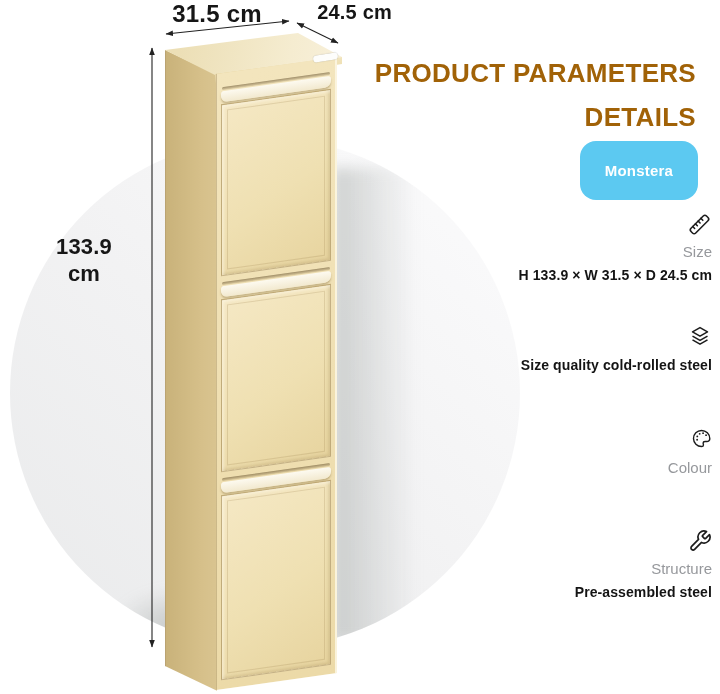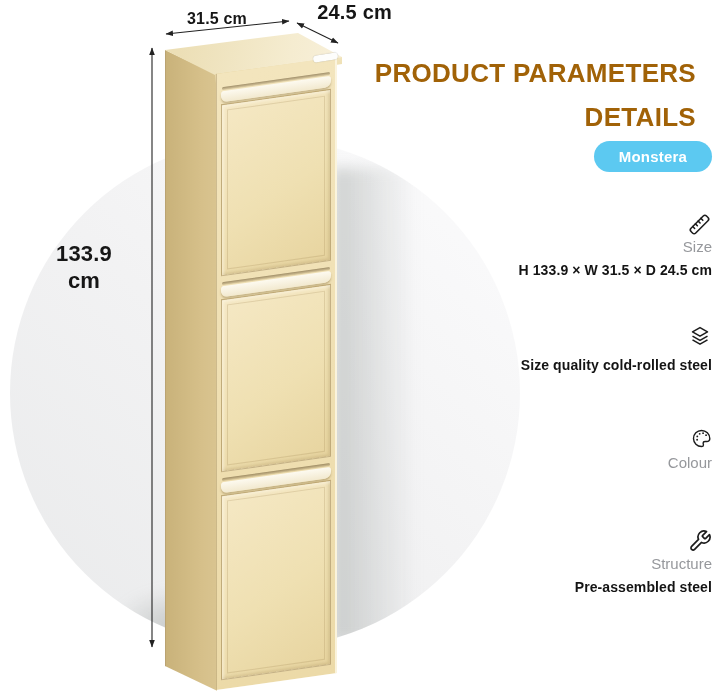--- a/index.html
+++ b/index.html
@@ -78,43 +78,43 @@
     position:absolute;left:313px;top:54px;width:25px;height:7px;border-radius:3.5px;
     background:#fdfdfb;transform:rotate(-9deg);box-shadow:0 0 1px rgba(0,0,0,.3);
   }
 
   
   .dim-lines{position:absolute;left:0;top:0;pointer-events:none;}
   .dim-label{
     position:absolute;font-weight:800;color:#161616;text-align:center;
     letter-spacing:.2px;
   }
-  .dim-width{left:158px;top:10px;width:118px;font-size:16px;}
+  .dim-width{left:158px;top:0;width:118px;font-size:24px;}
   .dim-depth{left:280px;top:1px;width:112px;font-size:20px;text-align:right;}
-  .dim-height{left:38px;top:240px;width:92px;font-size:22px;line-height:27px;}
+  .dim-height{left:38px;top:233px;width:92px;font-size:22px;line-height:27px;}
 
   
   .title{
     position:absolute;right:8px;top:35px;width:340px;margin:16px;
     text-align:right;font-size:26px;line-height:44px;font-weight:800;color:#a16207;
     letter-spacing:.3px;
   }
   .badge{
-    position:absolute;right:8px;top:141px;height:31px;line-height:31px;
-    padding:0 25px;border-radius:16px;
+    position:absolute;right:22px;top:141px;height:31px;line-height:31px;
+    padding:14px 25px;border-radius:16px;
     color:#ffffff;font-size:15px;font-weight:700;letter-spacing:.2px;
     background:#5cc9f1;
   }
   .spec{position:absolute;right:8px;width:320px;text-align:right;}
   .spec-size{top:212px;}
   .spec-material{top:324px;}
   .spec-colour{top:428px;}
   .spec-structure{top:529px;}
   .spec-icon{height:26px;}
-  .spec-label{font-size:15px;color:#96989c;}
+  .spec-label{margin-top:5px;font-size:15px;color:#96989c;}
   .spec-value{margin-top:7px;font-size:14px;font-weight:700;color:#141414;letter-spacing:.1px;}
 </style>
 </head>
 <body>
 
 <div class="stage">
 
   <div class="bg-circle">
     <div class="shadow-right"></div>
     <div class="shadow-left"></div>

